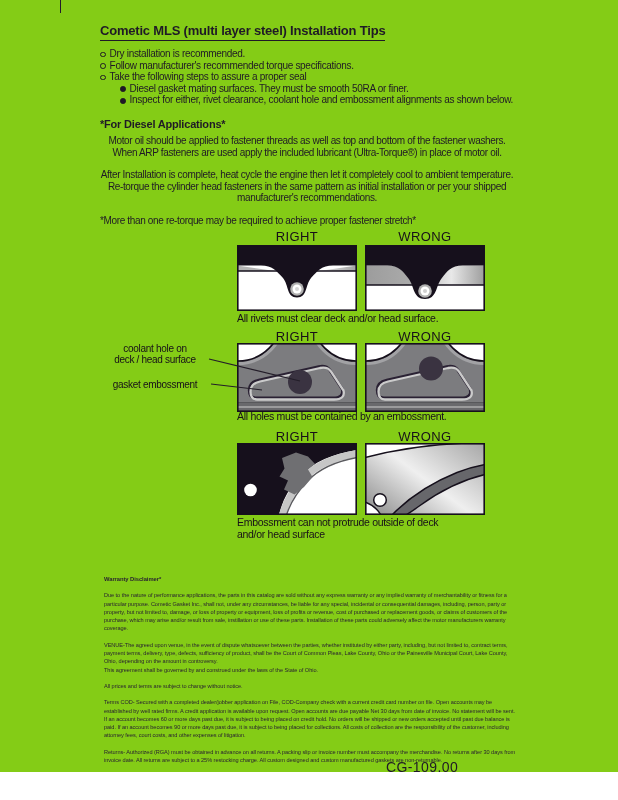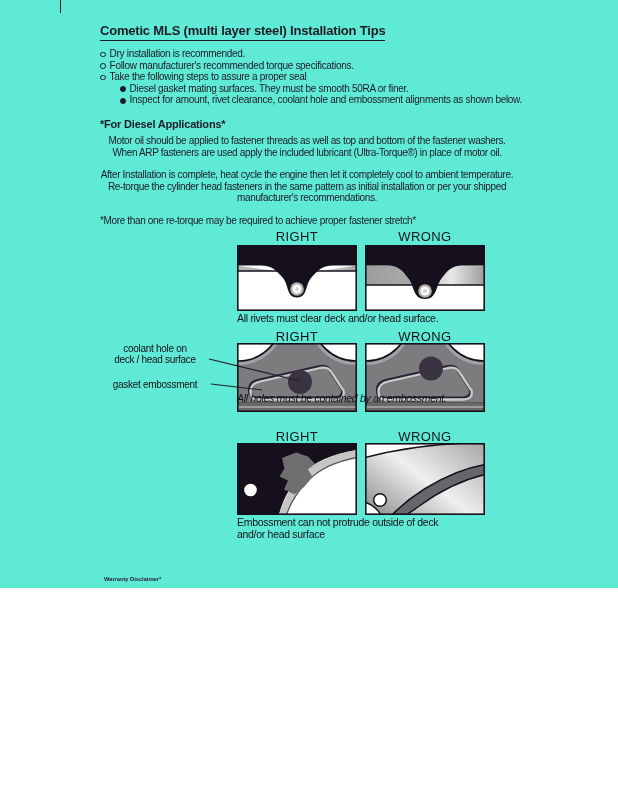--- a/index.html
+++ b/index.html
@@ -1,17 +1,17 @@
 <!DOCTYPE html>
 <html><head>
 <meta charset="utf-8">
 <style>
   html,body { margin:0; padding:0; background:#ffffff; }
   .page {
-    position:relative; width:618px; height:588px; background:#5eead4;
+    position:relative; width:618px; height:772px; background:#84cc16;
     font-family:"Liberation Sans", sans-serif; color:#1f1a26; overflow:hidden;
   }
   .crop-mark { position:absolute; left:60px; top:0; width:1.4px; height:13px; background:#241d2a; }
 
   
   .content { position:absolute; left:100px; top:21px; width:414px; }
   .title {
     display:inline-block; font-size:13px; font-weight:bold; letter-spacing:-0.2px;
     border-bottom:1.6px solid #1f1a26; padding-bottom:2px; margin-bottom:7px; white-space:nowrap;
   }
@@ -62,21 +62,21 @@
       <div class="bullet">
         <span class="marker open"></span>
         <span>Take the following steps to assure a proper seal</span>
       </div>
       <div class="bullet sub">
         <span class="marker fill"></span>
         <span>Diesel gasket mating surfaces.  They must be smooth 50RA or finer.</span>
       </div>
       <div class="bullet sub">
         <span class="marker fill"></span>
-        <span>Inspect for amount, rivet clearance, coolant hole and embossment alignments as shown below.</span>
+        <span>Inspect for either, rivet clearance, coolant hole and embossment alignments as shown below.</span>
       </div>
     </div>
 
     <div class="diesel-heading">*For Diesel Applications*</div>
     <div class="para">Motor oil should be applied to fastener threads as well as top and bottom of the fastener washers. When ARP fasteners are used apply the included lubricant (Ultra-Torque®) in place of motor oil.</div>
     <div class="para">After Installation is complete, heat cycle the engine then let it completely cool to ambient temperature. Re-torque the cylinder head fasteners in the same pattern as initial installation or per your shipped manufacturer's recommendations.</div>
     <div class="note">*More than one re-torque may be required to achieve proper fastener stretch*</div>
   </div>
 
   <div class="dg-label" style="left:237px; top:229px;">RIGHT</div>
@@ -158,21 +158,21 @@
     <path d="M20,56.5 L97,56.5 Q108.5,56.5 106.5,47.5 L94,28.5 Q90.5,23.5 83,25 L23,38.5 Q13.5,40.5 13.5,48.5 Q13.5,56.5 20,56.5 Z" fill="none" stroke="#cbcbcb" stroke-width="2.3" stroke-linejoin="round"></path>
     <circle cx="66" cy="25.5" r="12" fill="#3a3341"></circle>
     <rect x="0.8" y="0.8" width="118.4" height="67.4" fill="none" stroke="#16101c" stroke-width="1.6"></rect>
   </svg>
 
   <svg class="pointer-svg" width="100" height="42" viewBox="0 0 100 42">
     <line x1="6" y1="7" x2="97" y2="29" stroke="#231d29" stroke-width="1.1"></line>
     <line x1="8" y1="32" x2="59" y2="38" stroke="#231d29" stroke-width="1.1"></line>
   </svg>
 
-  <div class="dg-caption" style="top:393px;font-style:italic;">All holes must be contained by an embossment.</div>
+  <div class="dg-caption" style="top:411px;">All holes must be contained by an embossment.</div>
 
   <div class="dg-label" style="left:237px; top:429px;">RIGHT</div>
   <div class="dg-label" style="left:365px; top:429px;">WRONG</div>
 
   <svg class="dg" style="left:237px; top:443px;" width="120" height="72" viewBox="0 0 120 72">
     <rect width="120" height="72" fill="#ffffff"></rect>
     <path d="M0,0 H120 V7 C95,11 77,19 65,31 C53,43 45.5,57 42,72 L0,72 Z" fill="#16101c"></path>
     <path d="M120,10.5 C96.5,14.5 79,22.5 67.5,34.5 C56,46.5 49,59 45.5,72" fill="none" stroke="#c6c6c6" stroke-width="7"></path>
     <path d="M120,14.5 C98,18.5 81.5,26.5 70.5,38 C59.5,49.5 53,61 49.5,72" fill="none" stroke="#5a5a5e" stroke-width="1.4"></path>
     <path d="M45,15 L59,9.5 L71,13.5 L78,21 L71,26.5 L75.5,34 L67,44 L57.5,51.5 L47,46.5 L51,37.5 L42.5,33.5 L47.5,25.5 Z" fill="#6f6f72"></path>

